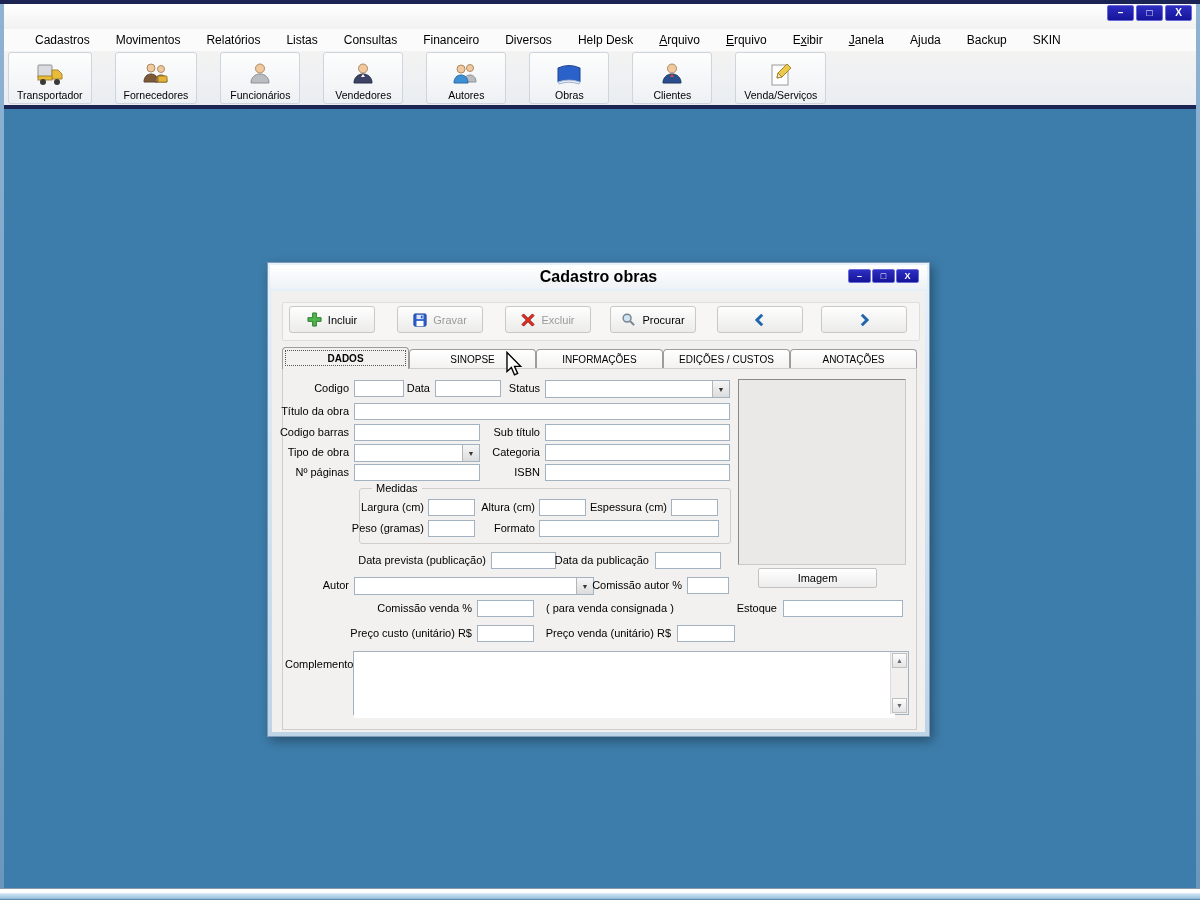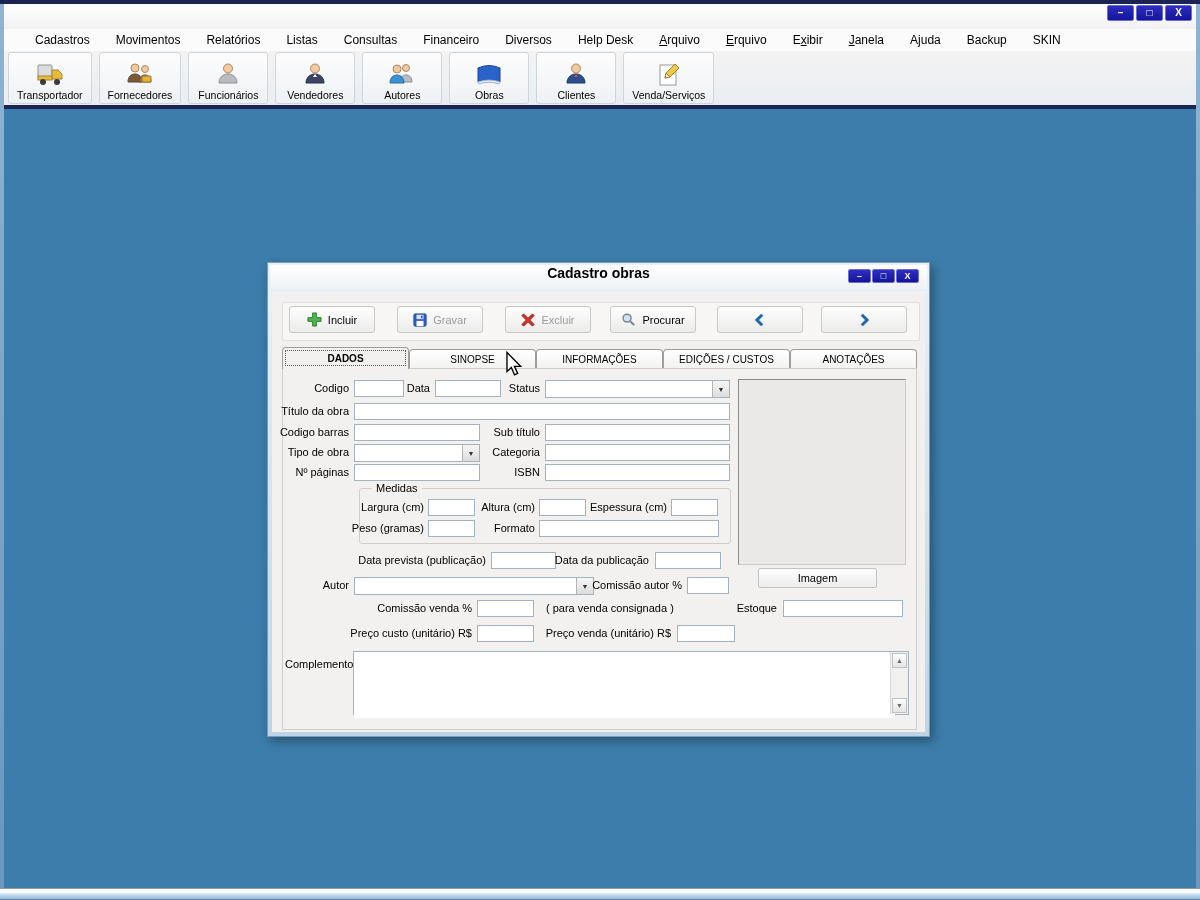--- a/index.html
+++ b/index.html
@@ -20,34 +20,34 @@
   .winctl{position:absolute;right:8px;top:5px;display:flex;gap:2px;}
   .wbtn{width:27px;height:16px;background:linear-gradient(180deg,#2e2ec2,#14149a);
         border:1px solid #6a6ad8;border-radius:2px;color:#fff;font-size:10px;font-weight:bold;
         display:flex;align-items:center;justify-content:center;line-height:1;padding:0;cursor:default;}
   .menubar{position:absolute;left:4px;top:29px;right:4px;height:22px;background:#fbfbfb;
            display:flex;align-items:center;padding-left:12px;gap:0;}
   .menu-item{font-size:12px;color:#000;padding:3px 7px;white-space:nowrap;margin-left:12px;}
   .menu-item .u{text-decoration:underline;}
   .toolbar{position:absolute;left:4px;top:51px;right:4px;height:54px;
       background:linear-gradient(180deg,#f4f3f2,#e9edf2);display:flex;align-items:center;
-      padding-left:4px;gap:7px;}
+      padding-left:4px;gap:23px;}
   .tb-btn{height:46px;min-width:62px;padding:2px 8px;background:linear-gradient(180deg,#fdfdfd,#eef1f4);
       border:1px solid #cdd6de;border-radius:3px;display:flex;flex-direction:column;
       align-items:center;justify-content:flex-end;gap:1px;}
   .tb-btn .ic{height:28px;display:flex;align-items:flex-end;}
   .tb-btn .lb2{font-size:10.5px;color:#000;white-space:nowrap;}
   .toolbar-sep{position:absolute;left:4px;top:105px;right:4px;height:4px;background:#1b2452;}
   
   .dialog{position:absolute;left:267px;top:262px;width:663px;height:475px;
       background:linear-gradient(180deg,#e7f1fb,#bdd4e7);border:1px solid #7e9cb8;box-sizing:border-box;
       box-shadow:3px 4px 10px rgba(0,0,0,.35);}
   .dlg-title{position:absolute;left:2px;top:2px;right:2px;height:24px;
-      background:linear-gradient(180deg,#ffffff,#eef2f6);display:flex;justify-content:center;
-      font-size:14px;font-weight:bold;color:#000;}
+      background:linear-gradient(180deg,#ffffff,#eef2f6);display:flex;align-items:center;justify-content:center;
+      font-size:16px;font-weight:bold;color:#000;}
   .dlg-ctl{position:absolute;right:10px;top:6px;display:flex;gap:1px;}
   .dbtn{width:23px;height:14px;background:linear-gradient(180deg,#2e2ec2,#14149a);
         border:1px solid #6a6ad8;border-radius:2px;color:#fff;font-size:9px;font-weight:bold;
         display:flex;align-items:center;justify-content:center;line-height:1;padding:0;}
   .dlg-body{position:absolute;left:4px;top:28px;right:4px;bottom:4px;background:#f1f0ee;}
   .act-panel{position:absolute;left:14px;top:39px;width:636px;height:37px;
       background:#f7f6f5;border:1px solid #e0dedd;border-radius:2px;}
   .act-btn{position:absolute;top:43px;width:86px;height:27px;
       background:linear-gradient(180deg,#fefefe,#ebebea);border:1px solid #c8c8c6;border-radius:3px;
       display:flex;align-items:center;justify-content:center;gap:6px;font-size:11px;color:#000;padding:0;}

